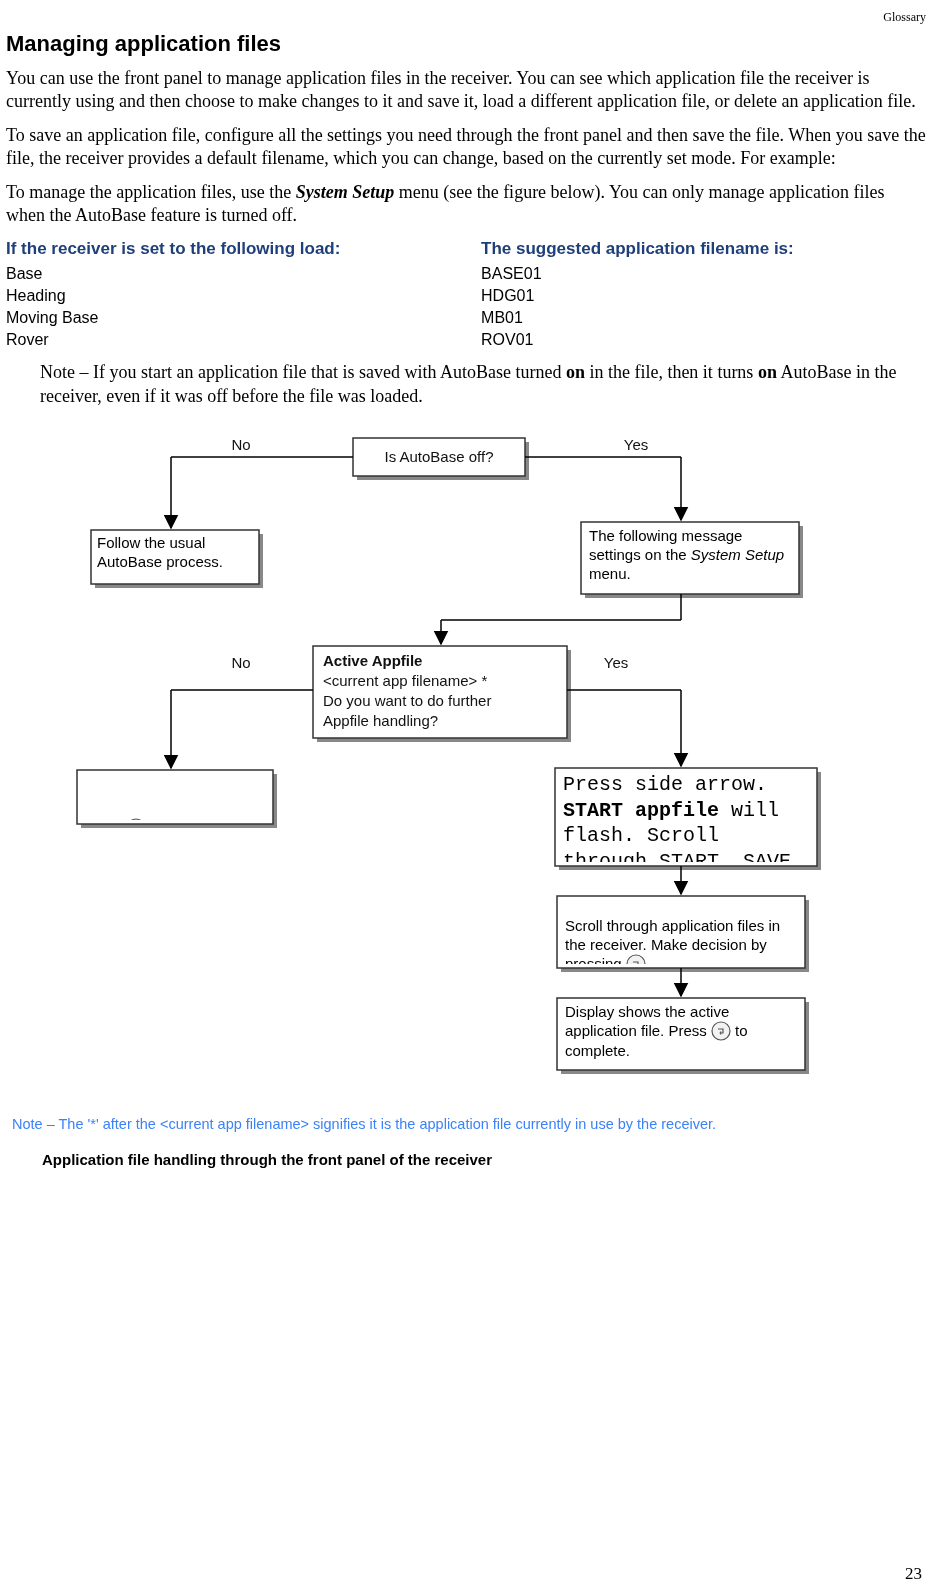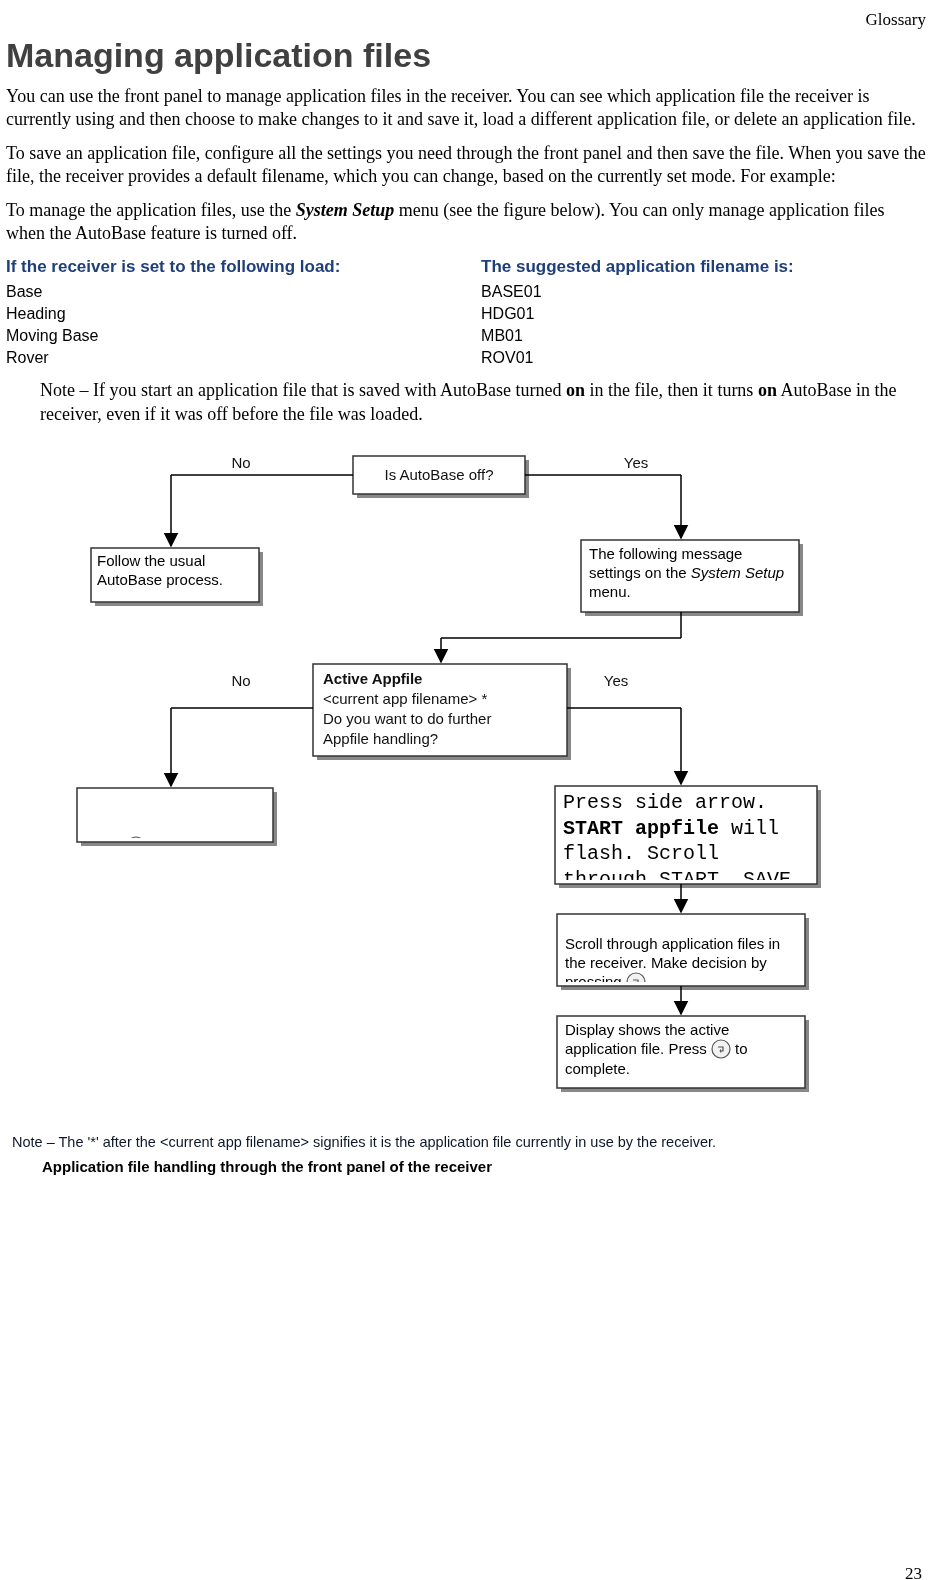--- a/index.html
+++ b/index.html
@@ -11,28 +11,28 @@
     width: 932px;
     background: #fff;
   }
   .page {
     padding: 10px 6px 20px 6px;
     position: relative;
     min-height: 1560px;
   }
   .header-right {
     text-align: right;
-    font-size: 17px;
+    font-size: 12px;
     margin-bottom: 4px;
   }
   h1.title {
-    color: #404040;
+    color: #000000;
     font-family: Arial, Helvetica, sans-serif;
     font-weight: bold;
-    font-size: 34px;
+    font-size: 22px;
     margin: 6px 0 10px 0;
   }
   p.body {
     margin: 6px 0 10px 0;
     line-height: 1.3;
   }
   .bold-italic { font-weight: bold; font-style: italic; }
   table.mode-table {
     border-collapse: collapse;
     width: 100%;
@@ -76,28 +76,28 @@
   .fc-label {
     font-family: "Segoe UI", Arial, sans-serif;
     font-size: 15px;
     fill: #111;
   }
   .fc-arrow { stroke: #000; stroke-width: 1.5; fill: none; }
   .fc-arrowhead { fill: #000; }
   .fc-footnote {
     font-family: "Segoe UI", Arial, sans-serif;
     font-size: 14.5px;
-    color: #0f172a;
+    color: #3b82f6;
     margin: 2px 0 0 6px;
   }
   .caption {
     font-family: Verdana, Arial, sans-serif;
     font-weight: bold;
     font-size: 15px;
-    margin: 8px 0 0 36px;
+    margin: 19px 0 0 36px;
   }
   .page-num {
     position: absolute;
     bottom: 6px;
     right: 10px;
     font-size: 17px;
   }
 </style>
 </head>
 <body>

